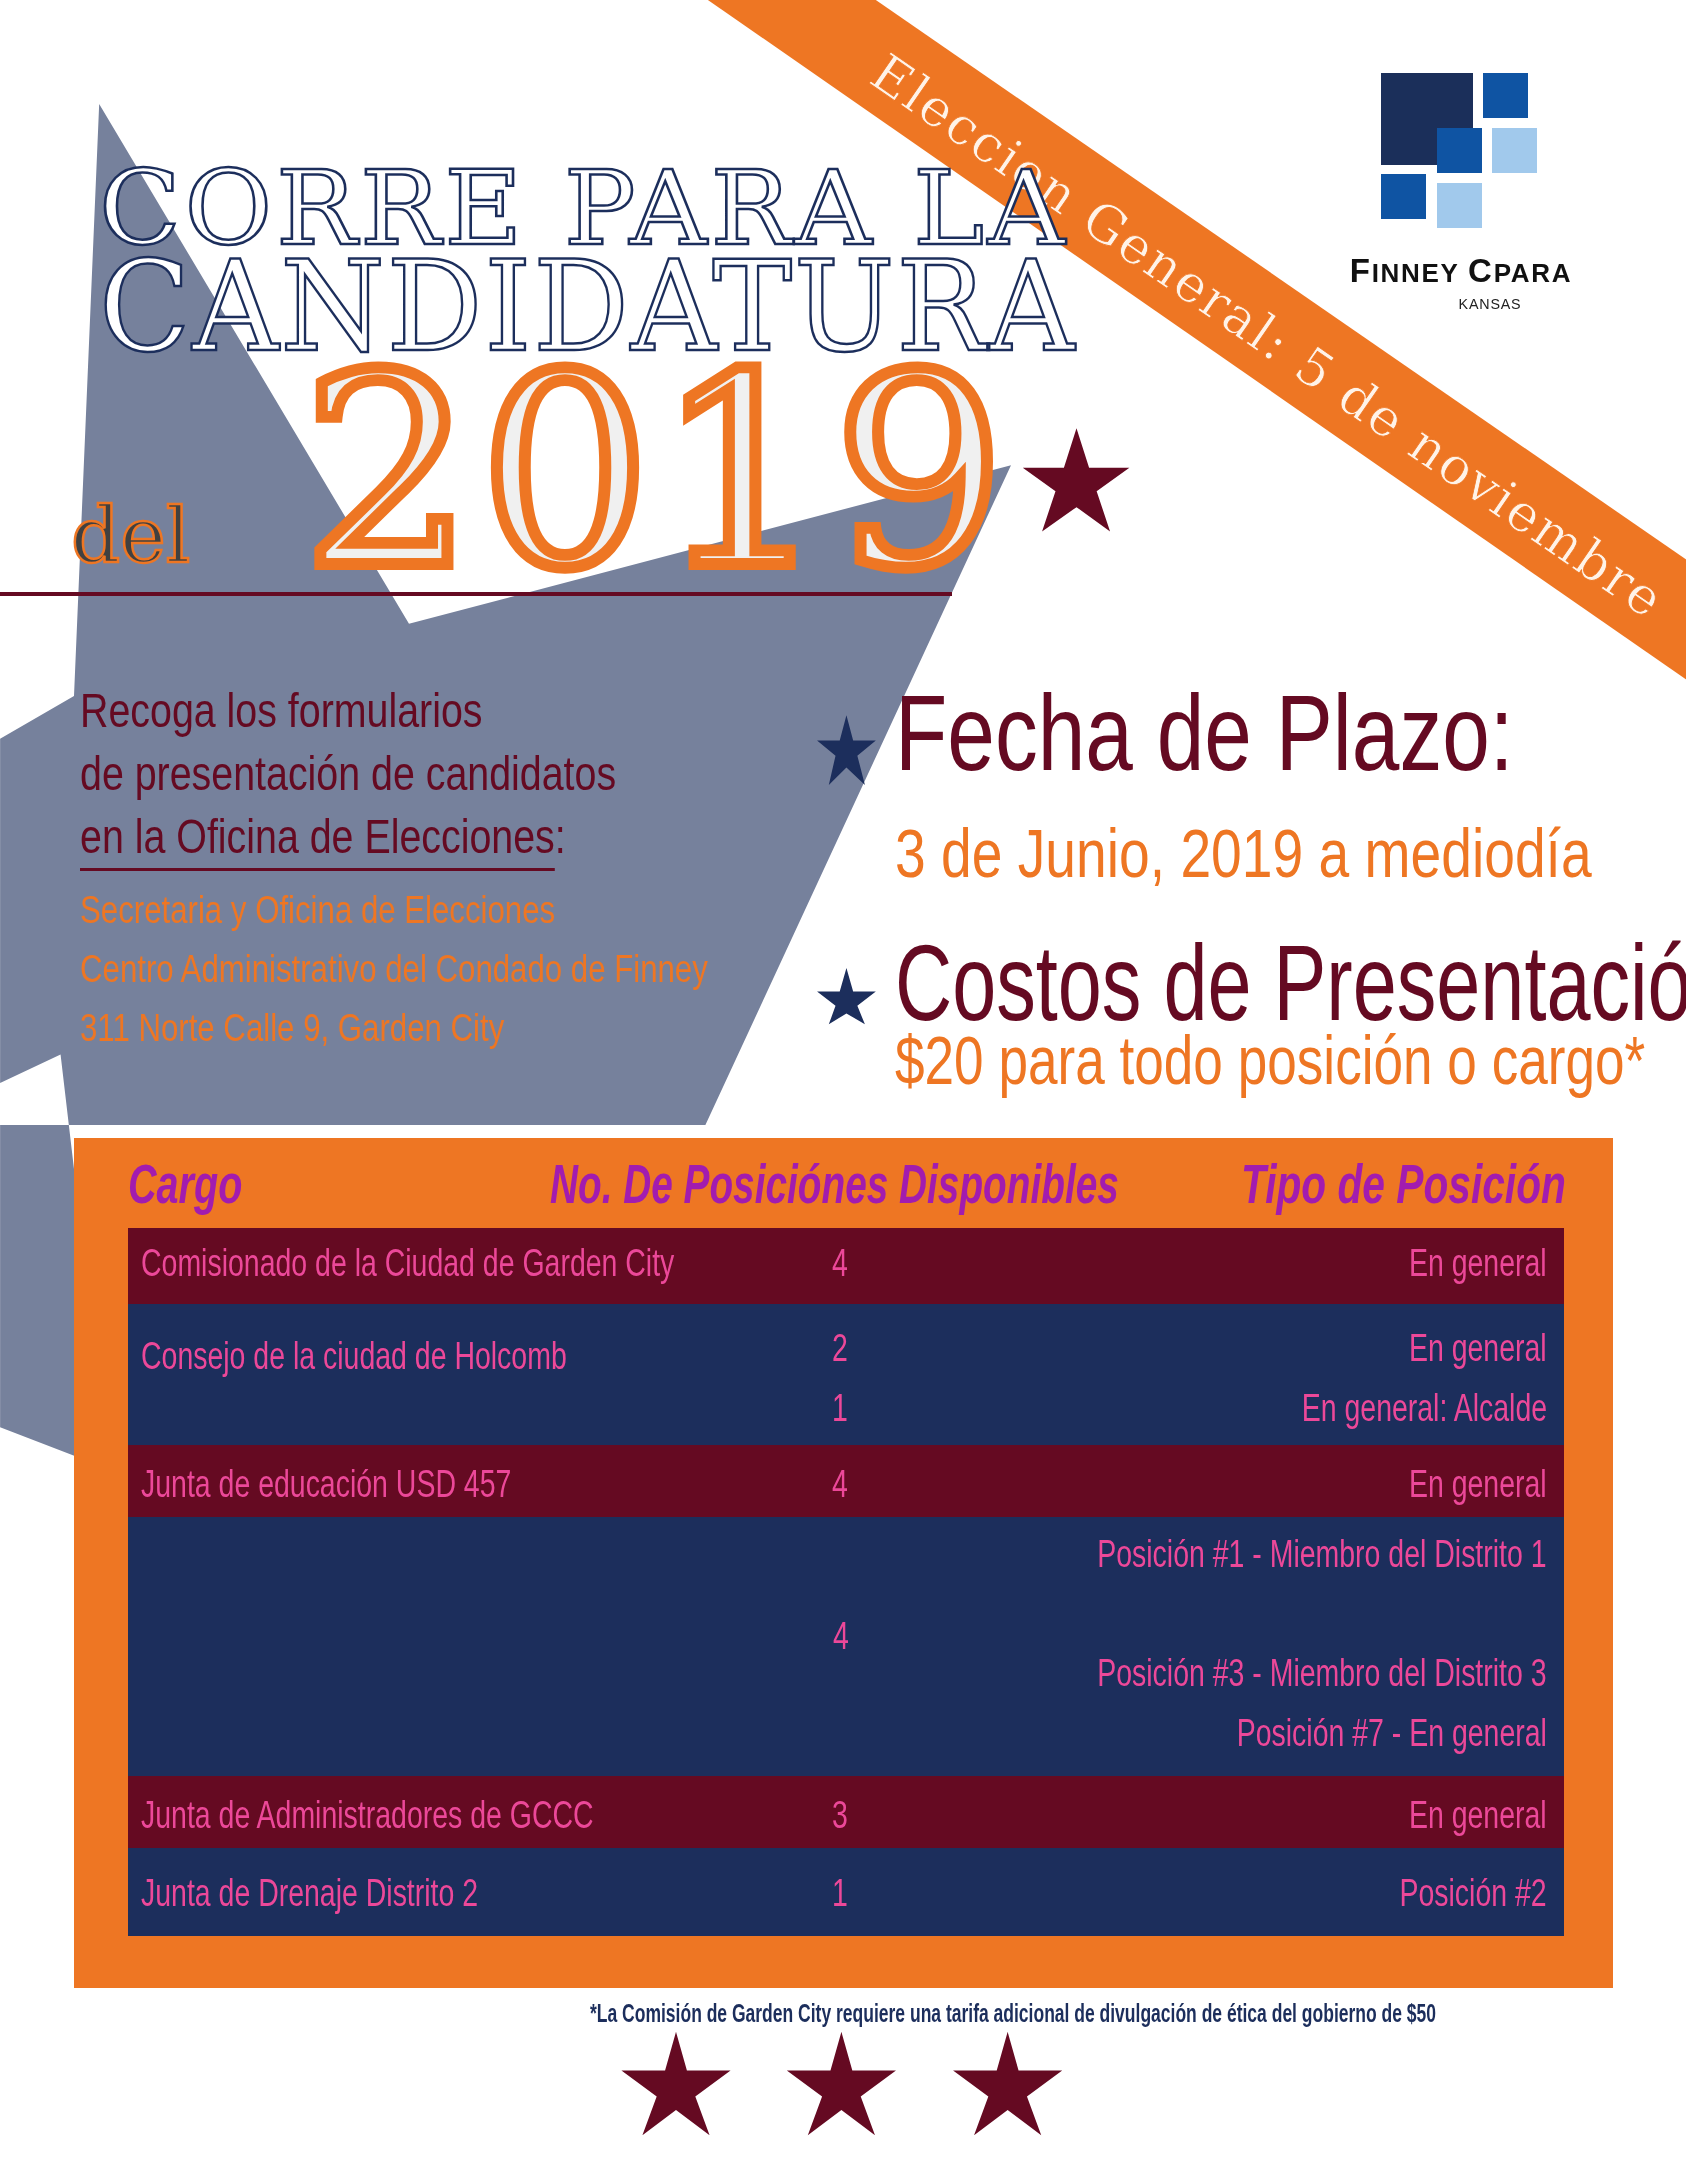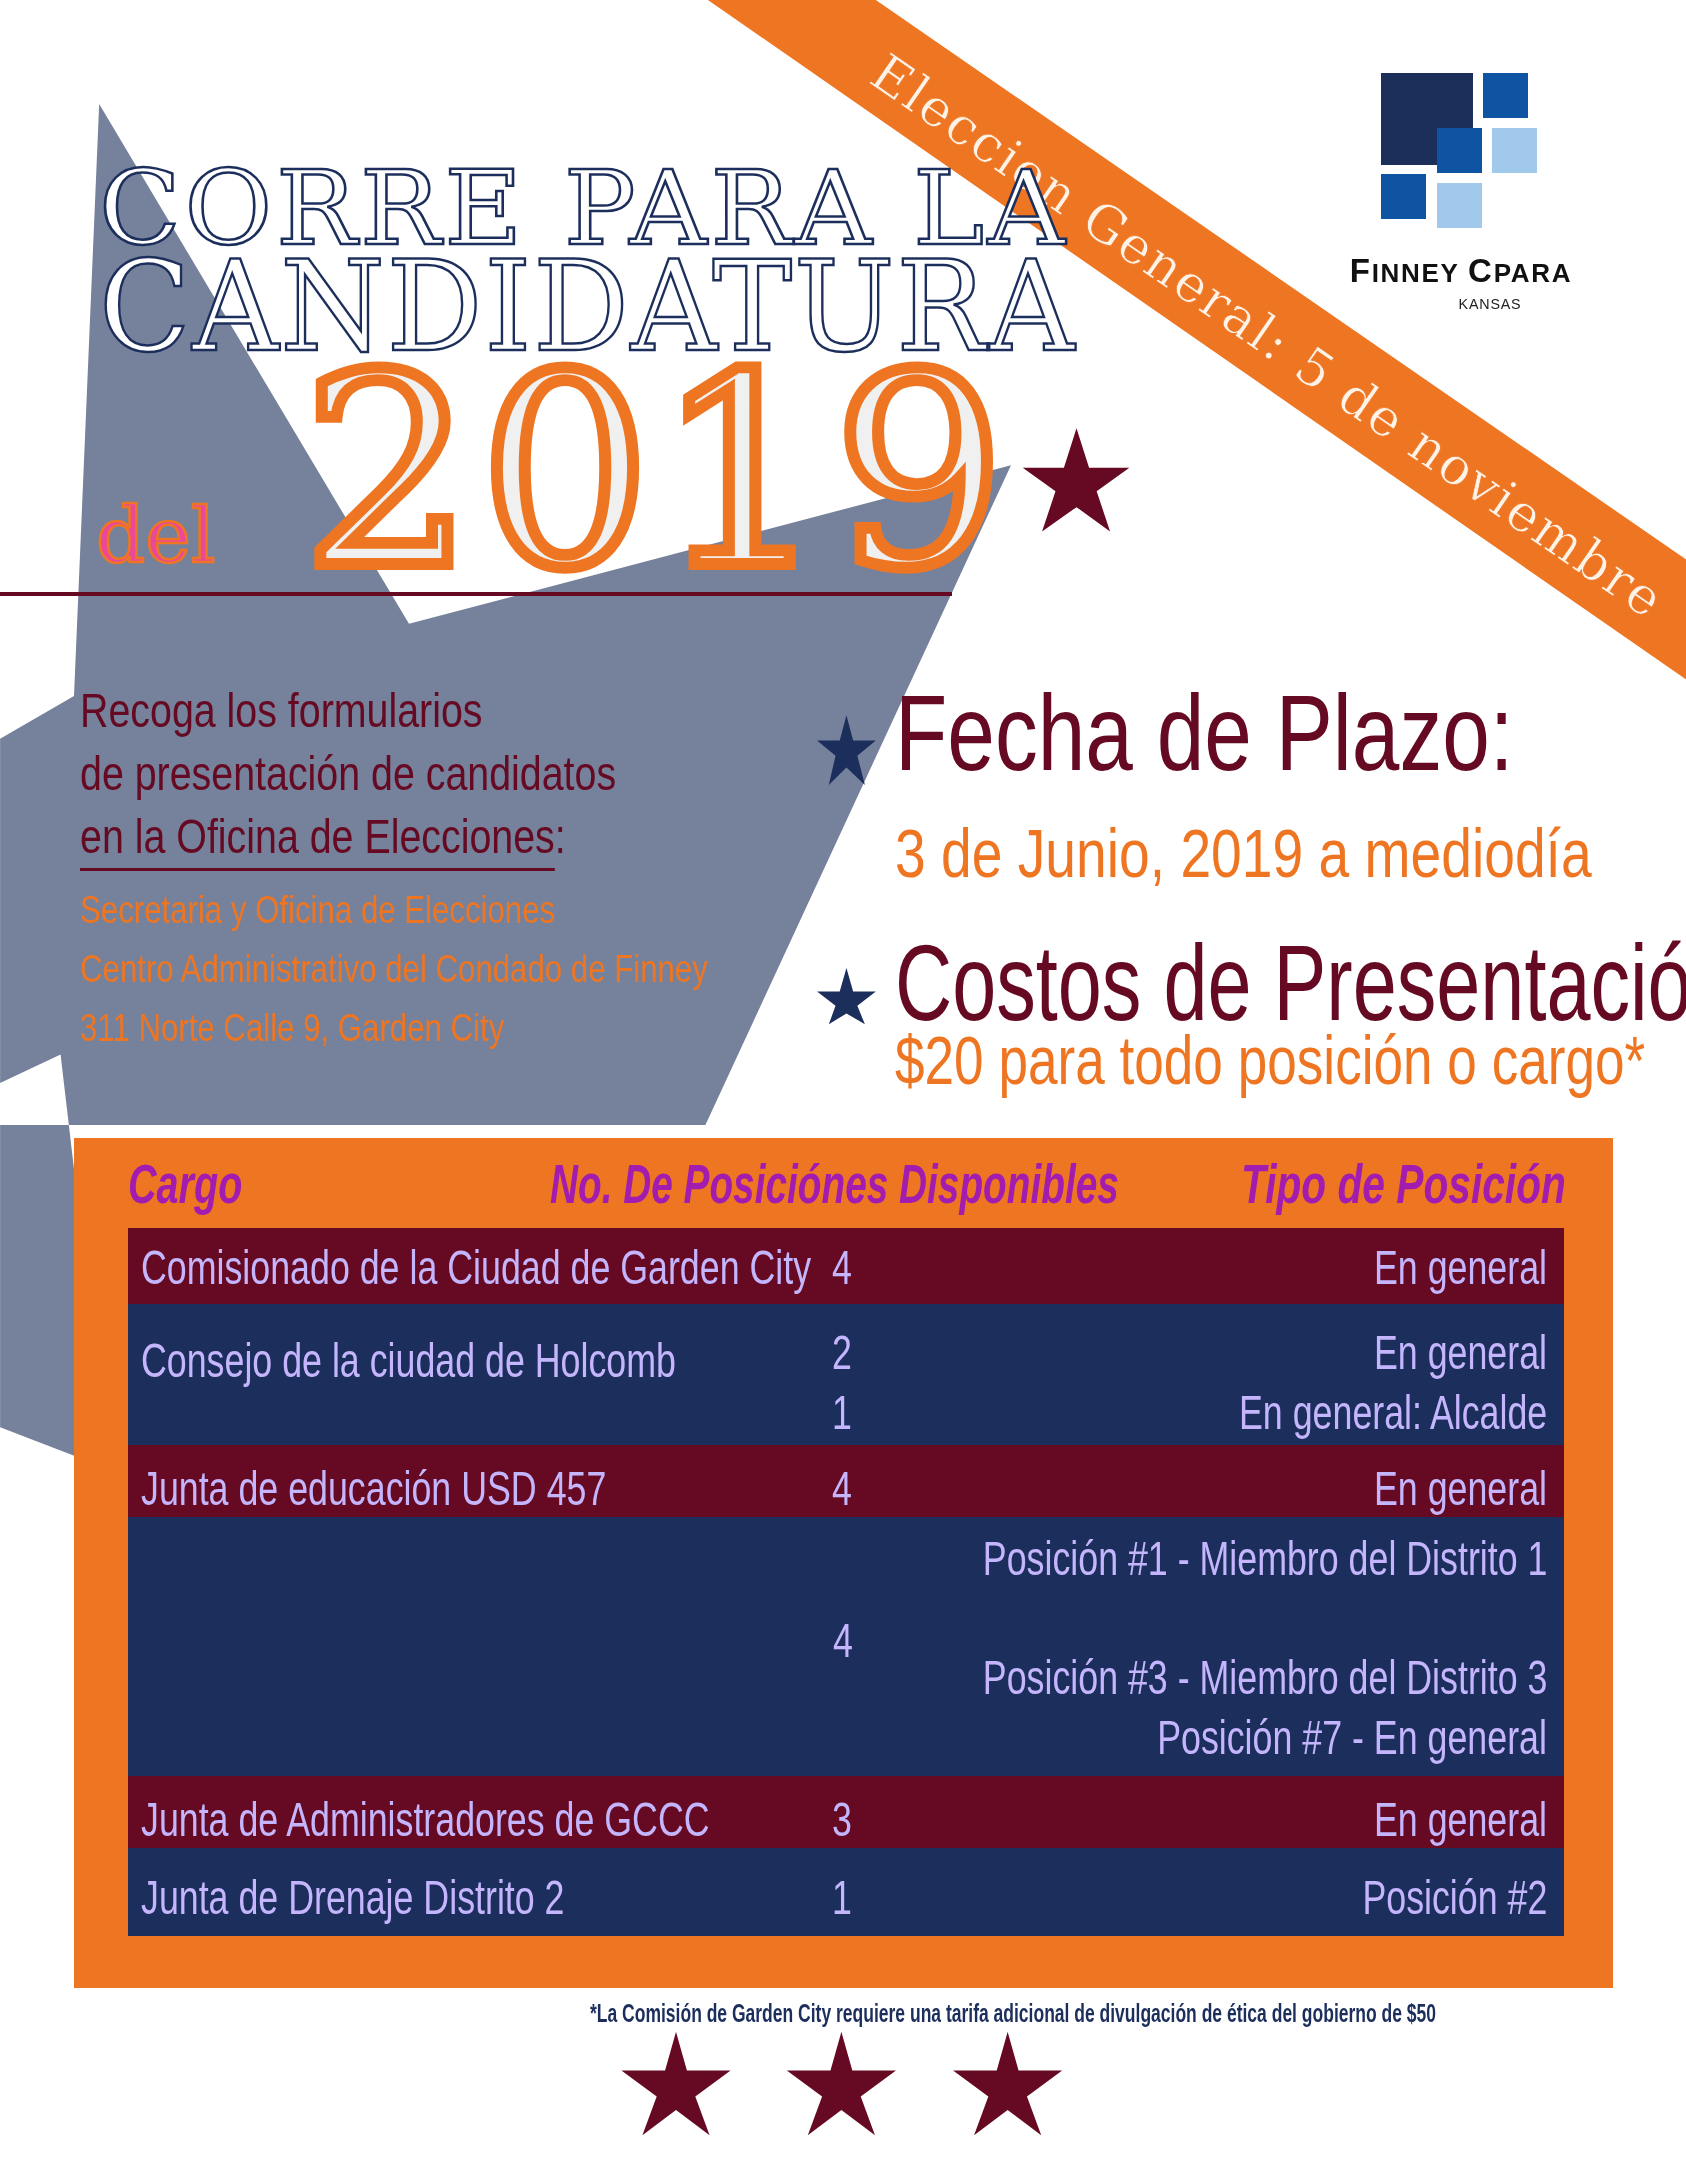--- a/index.html
+++ b/index.html
@@ -8,42 +8,42 @@
   .bg-svg { position:absolute; left:0; top:0; width:1687px; height:2183px; }
   .cond { display:inline-block; transform-origin:0 0; white-space:nowrap; }
   .serif-outline {
     font-family:"DejaVu Serif", serif; color:#ffffff;
     -webkit-text-stroke:2.5px #1c2e5c; letter-spacing:3.4px; white-space:nowrap;
   }
   .title1 { left:99px; top:158px; font-size:102px; line-height:1; transform:scaleX(1.05); transform-origin:0 0; }
   .title2 { left:99px; top:244px; font-size:126px; line-height:1; transform:scaleX(0.95); transform-origin:0 0; letter-spacing:1.7px; }
   .year { left:302px; top:340px; font-family:"DejaVu Serif", serif; font-size:265px; line-height:1; color:#f0f0f0;
           -webkit-text-stroke:11.8px #ee7623; letter-spacing:5px; white-space:nowrap; transform:scaleX(1.02); transform-origin:0 0; }
-  .del { left:71px; top:497px; font-family:"DejaVu Serif", serif; font-size:77px; line-height:1; color:#ec4899;
-         -webkit-text-stroke:2.5px #ee7623; white-space:nowrap;margin-left:25px; }
+  .del { left:71px; top:497px; font-family:"DejaVu Serif", serif; font-size:77px; line-height:1; color:#404040;
+         -webkit-text-stroke:2.5px #ee7623; white-space:nowrap; }
   .hr-line { left:0; top:592px; width:952px; height:4.2px; background:#650a22; }
   .banner-text { left:894px; top:42px; font-family:"DejaVu Serif", serif; font-size:52px; color:#fff3e8;
      -webkit-text-stroke:0.8px #ee7623; white-space:nowrap; transform:rotate(34.6deg); transform-origin:0 0; letter-spacing:1.7px; }
   .logo-sq { position:absolute; }
   .logo-name { left:1339px; top:252px; width:244px; text-align:center; font-family:"Liberation Sans", sans-serif; font-weight:bold;
                font-size:26px; letter-spacing:1.7px; color:#111; white-space:nowrap; }
   .logo-name .big { font-size:33px; }
   .logo-sub { left:1368px; top:296px; width:244px; text-align:center; font-family:"Liberation Sans", sans-serif; font-size:14.3px; letter-spacing:0.8px; color:#222; }
   .sans { font-family:"Liberation Sans", sans-serif; }
   .pickup { left:80px; color:#650a22; font-size:48px; line-height:1; }
   .pickup-u { border-bottom:3.4px solid #650a22; padding-bottom:5px; }
   .addr { left:80px; color:#ee7623; font-size:39px; line-height:1; }
   .head-big { color:#650a22; font-size:107px; line-height:1; }
   .sub-orange { color:#ee7623; font-size:69px; line-height:1; }
   .orange-box { left:74px; top:1138px; width:1539px; height:850px; background:#ee7623; }
   .th { color:#a21caf; font-size:55px; line-height:1; font-weight:bold;font-style:italic; }
   .row { position:absolute; left:128px; width:1436px; }
   .row.maroon { background:#650a22; }
   .row.navy { background:#1c2e5c; }
-  .cell { position:absolute; color:#c4b5fd; font-size:49px; line-height:1; white-space:nowrap;text-decoration:underline; }
+  .cell { position:absolute; color:#ec4899; font-size:39px; line-height:1; white-space:nowrap;text-decoration:underline; }
   .cell.right { text-align:right; }
   .foot { left:590px; top:2001px; color:#1c2e5c; font-size:25px; line-height:1; font-weight:bold; }
 </style>
 </head>
 <body>
 
 <svg class="bg-svg" viewBox="0 0 2009 2600" xmlns="http://www.w3.org/2000/svg">
 
   <polygon points="118,124 487,743 1204,554 840,1340 0,1340 0,1700 130,1750 72,1256 0,1290 0,880 88,829" fill="#76819c"></polygon>
 

